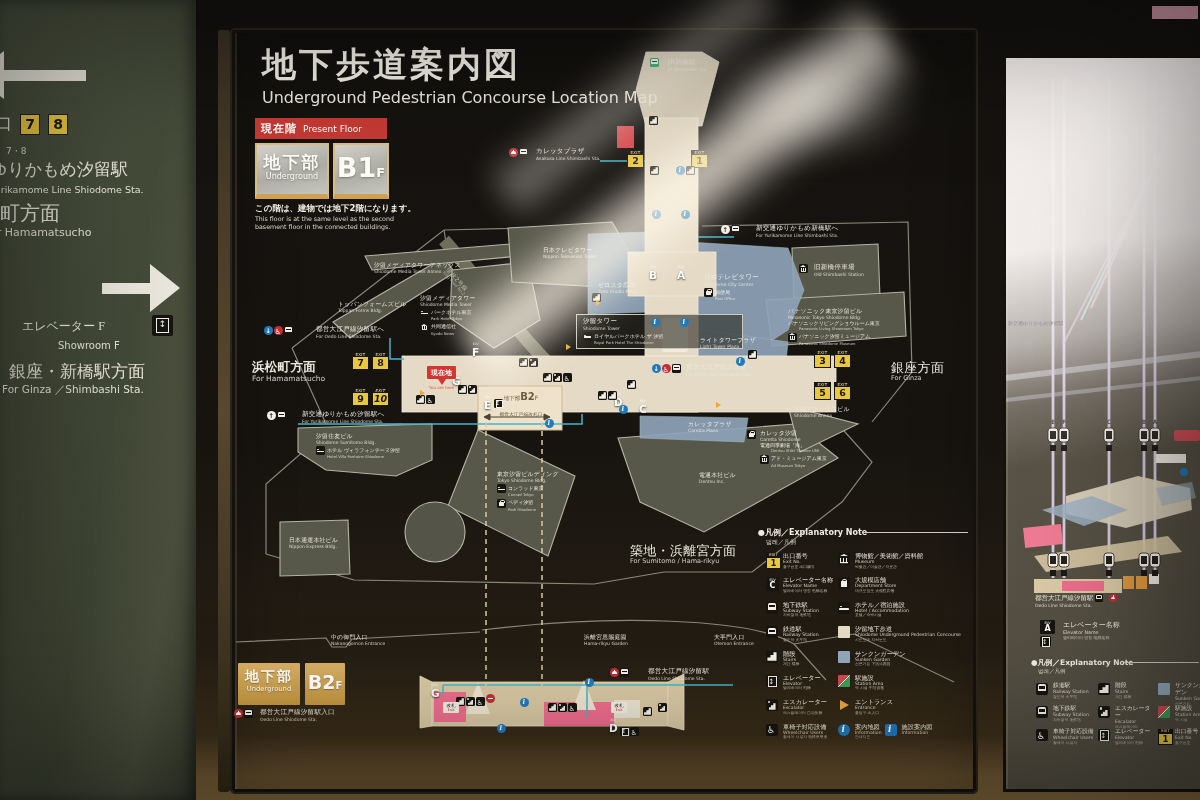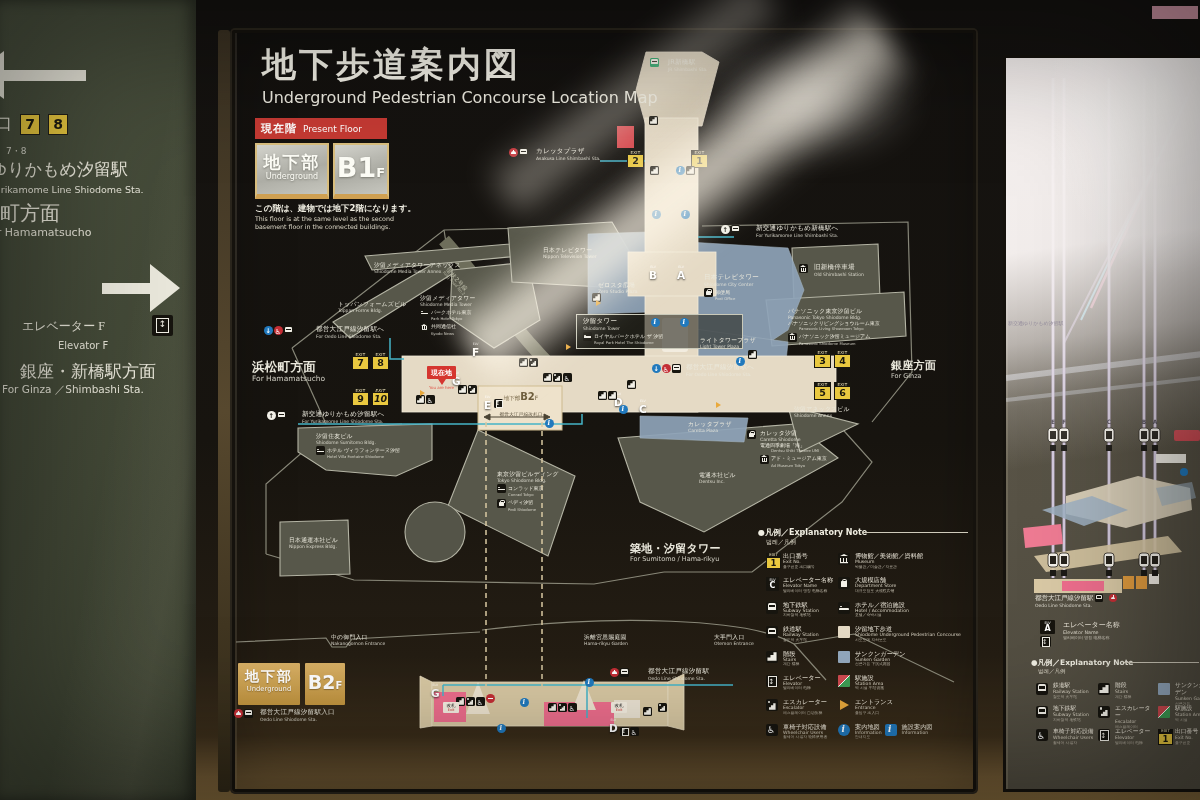--- a/index.html
+++ b/index.html
@@ -52,21 +52,21 @@
   .fbx2 .f{font-size:13px;font-weight:bold;}
   .pf-note-j{position:absolute;left:255px;top:203px;font-size:8.5px;font-weight:bold;color:#f0eee2;z-index:3;}
   .pf-note-e{position:absolute;left:255px;top:215px;font-size:6.3px;line-height:7.5px;color:#ded9c8;z-index:3;}
 
   
   .ml{position:absolute;color:#eae8dc;line-height:1.18;white-space:nowrap;}
   .ml .jp{display:block;font-size:6.5px;letter-spacing:.3px;}
   .ml .en{display:block;font-size:4.5px;opacity:.85;}
   .ml.sm .jp{font-size:5.8px;}
   .ml.lg .jp{font-size:12.5px;font-weight:bold;} .ml.lg .en{font-size:7.5px;}
-  .ml.lg2 .jp{font-size:11px;font-weight:bold;} .ml.lg2 .en{font-size:6.5px;}
+  .ml.lg2 .jp{font-size:13px;font-weight:normal;} .ml.lg2 .en{font-size:6.5px;}
   .ml.road{color:#bcbca8;} .ml.road .jp{font-size:6px;} .ml.road .en{font-size:4px;}
   .ml.boxed{border:1px solid #c9c9b9;background:rgba(38,38,30,.6);padding:3px 6px;}
   .ml .sub{display:flex;flex-wrap:wrap;align-items:center;column-gap:2px;margin-top:1px;}
   .ml .sjp{font-size:5px;}
   .ml .sen{flex-basis:100%;font-size:3.8px;opacity:.8;margin-left:11px;line-height:4.5px;}
   .icrow{position:absolute;white-space:nowrap;}
   .icrow .ic{margin-right:1px;}
 
   
   .ic{position:relative;display:inline-block;width:1em;height:1em;font-size:9px;background:#17150f;border-radius:.17em;vertical-align:top;}
@@ -221,22 +221,22 @@
     <div class="ls-txt" style="left:6px;top:145px;font-size:9px;color:#d8d8cc;">7・8</div>
     <div class="ls-txt" style="left:-10px;top:158px;font-size:17px;">ゆりかもめ汐留駅</div>
     <div class="ls-txt" style="left:-10px;top:184px;font-size:9.5px;">Yurikamome Line Shiodome Sta.</div>
     <div class="ls-txt" style="left:-40px;top:200px;font-size:20px;">浜松町方面</div>
     <div class="ls-txt" style="left:-16px;top:226px;font-size:11px;">For Hamamatsucho</div>
 
     <div class="arr-shaft" style="left:102px;top:283px;width:52px;height:11px;"></div>
     <div class="arr-head-r" style="left:150px;top:264px;"></div>
     <div class="ls-txt" style="left:22px;top:318px;font-size:12px;font-family:Liberation Serif, serif;">エレベーター F</div>
     <div class="ls-elev-ic" style="left:152px;top:315px;"></div>
-    <div class="ls-txt" style="left:58px;top:340px;font-size:10px;">Elevator F</div>
-    <div class="ls-txt" style="left:20px;top:360px;font-size:17px;">銀座・新橋駅方面</div>
+    <div class="ls-txt" style="left:58px;top:340px;font-size:10px;">Showroom F</div>
+    <div class="ls-txt" style="left:9px;top:360px;font-size:17px;">銀座・新橋駅方面</div>
     <div class="ls-txt" style="left:2px;top:383px;font-size:10.5px;">For Ginza ／Shimbashi Sta.</div>
   </div>
   <div class="edge-strip"></div>
 
   <div class="main-panel"></div>
 
   <svg id="map-svg" width="744" height="762" viewBox="0 0 744 762">
     <g fill="none" stroke="#a3a392" stroke-width="1.2" opacity="0.8">
       <path d="M60,318 L212,200 L334,197"></path>
         <path d="M334,197 L338,252"></path>
@@ -664,21 +664,21 @@
       <div class="icrow" style="left: 747px; top: 430px;"><span class="ic ic-store"></span></div>
       <div class="ml sm" style="left: 794px; top: 406px;">
         <span class="jp">汐留アネックスビル</span>
         <span class="en">Shiodome Annex</span>
       </div>
       <div class="ml sm" style="left: 699px; top: 472px;">
         <span class="jp">電通本社ビル</span>
         <span class="en">Dentsu Inc.</span>
       </div>
       <div class="ml lg2" style="left: 630px; top: 543px;">
-        <span class="jp">築地・汐留タワー</span>
+        <span class="jp">築地・浜離宮方面</span>
         <span class="en">For Sumitomo / Hama-rikyu</span>
       </div>
       <div class="ml lg2" style="left: 891px; top: 360px;">
         <span class="jp">銀座方面</span>
         <span class="en">For Ginza</span>
       </div>
       <div class="ml sm" style="left: 331px; top: 634px;">
         <span class="jp">中の御門入口</span>
         <span class="en">Nakanogomon Entrance</span>
       </div>

